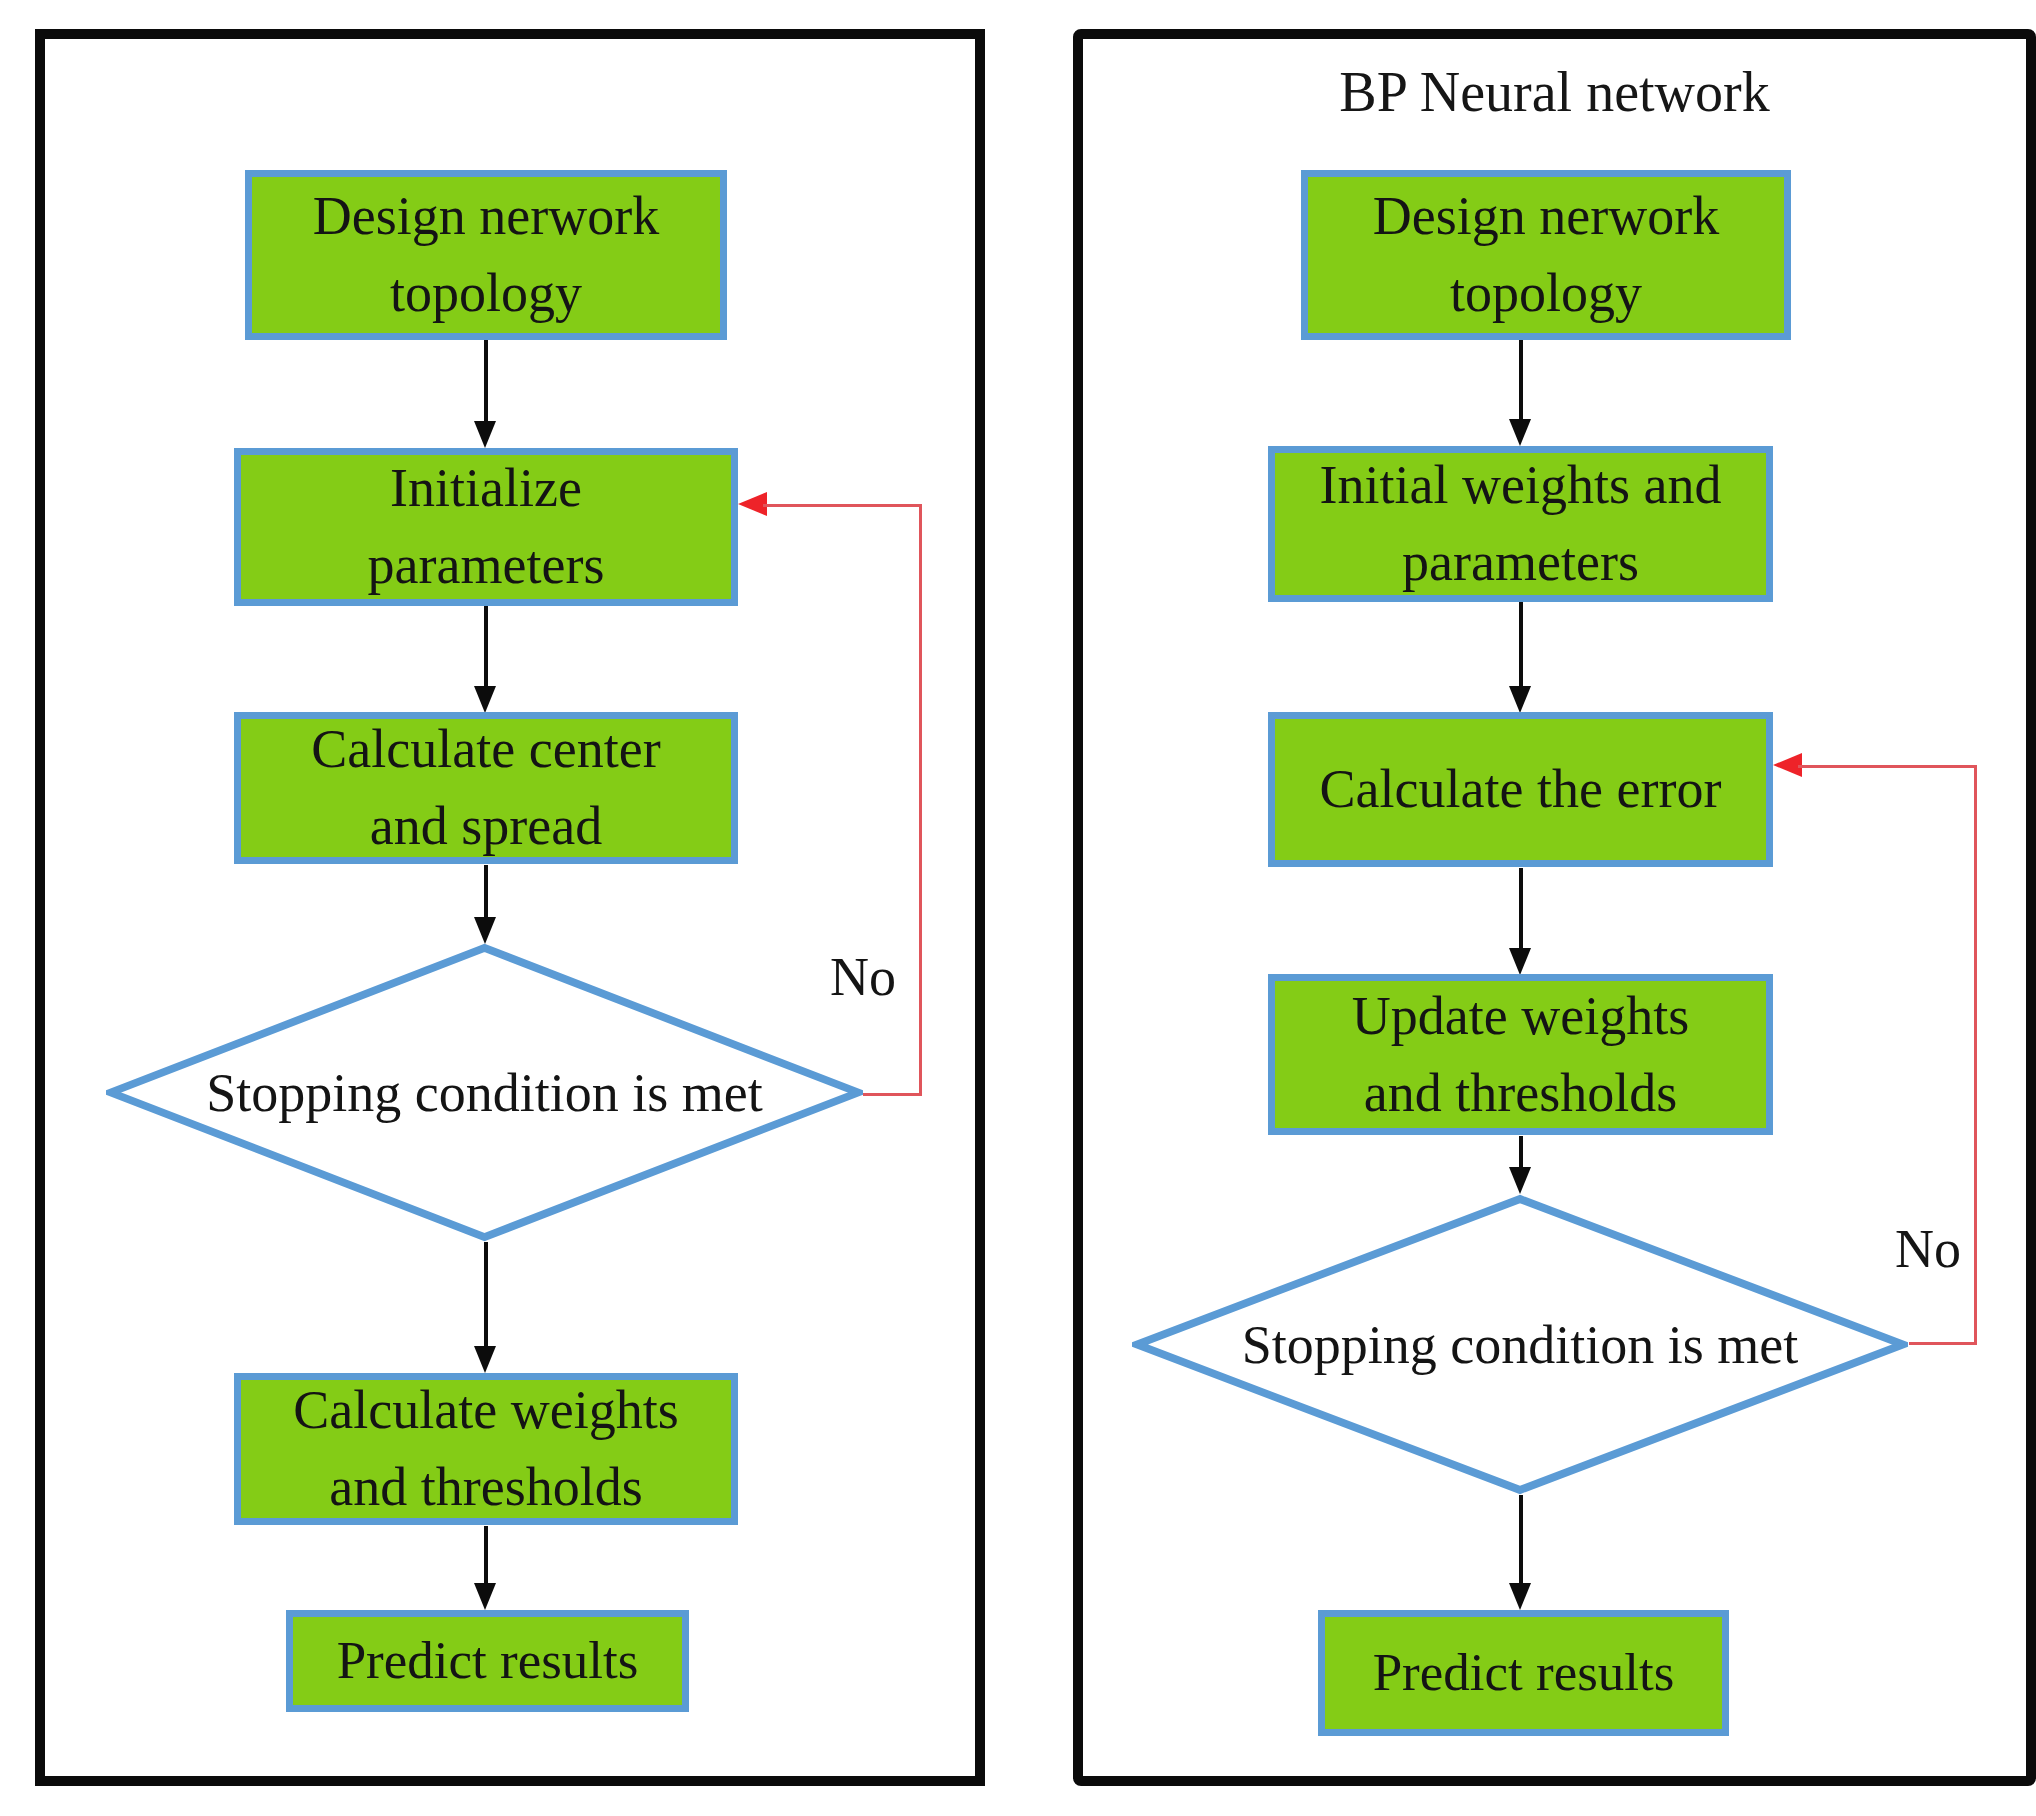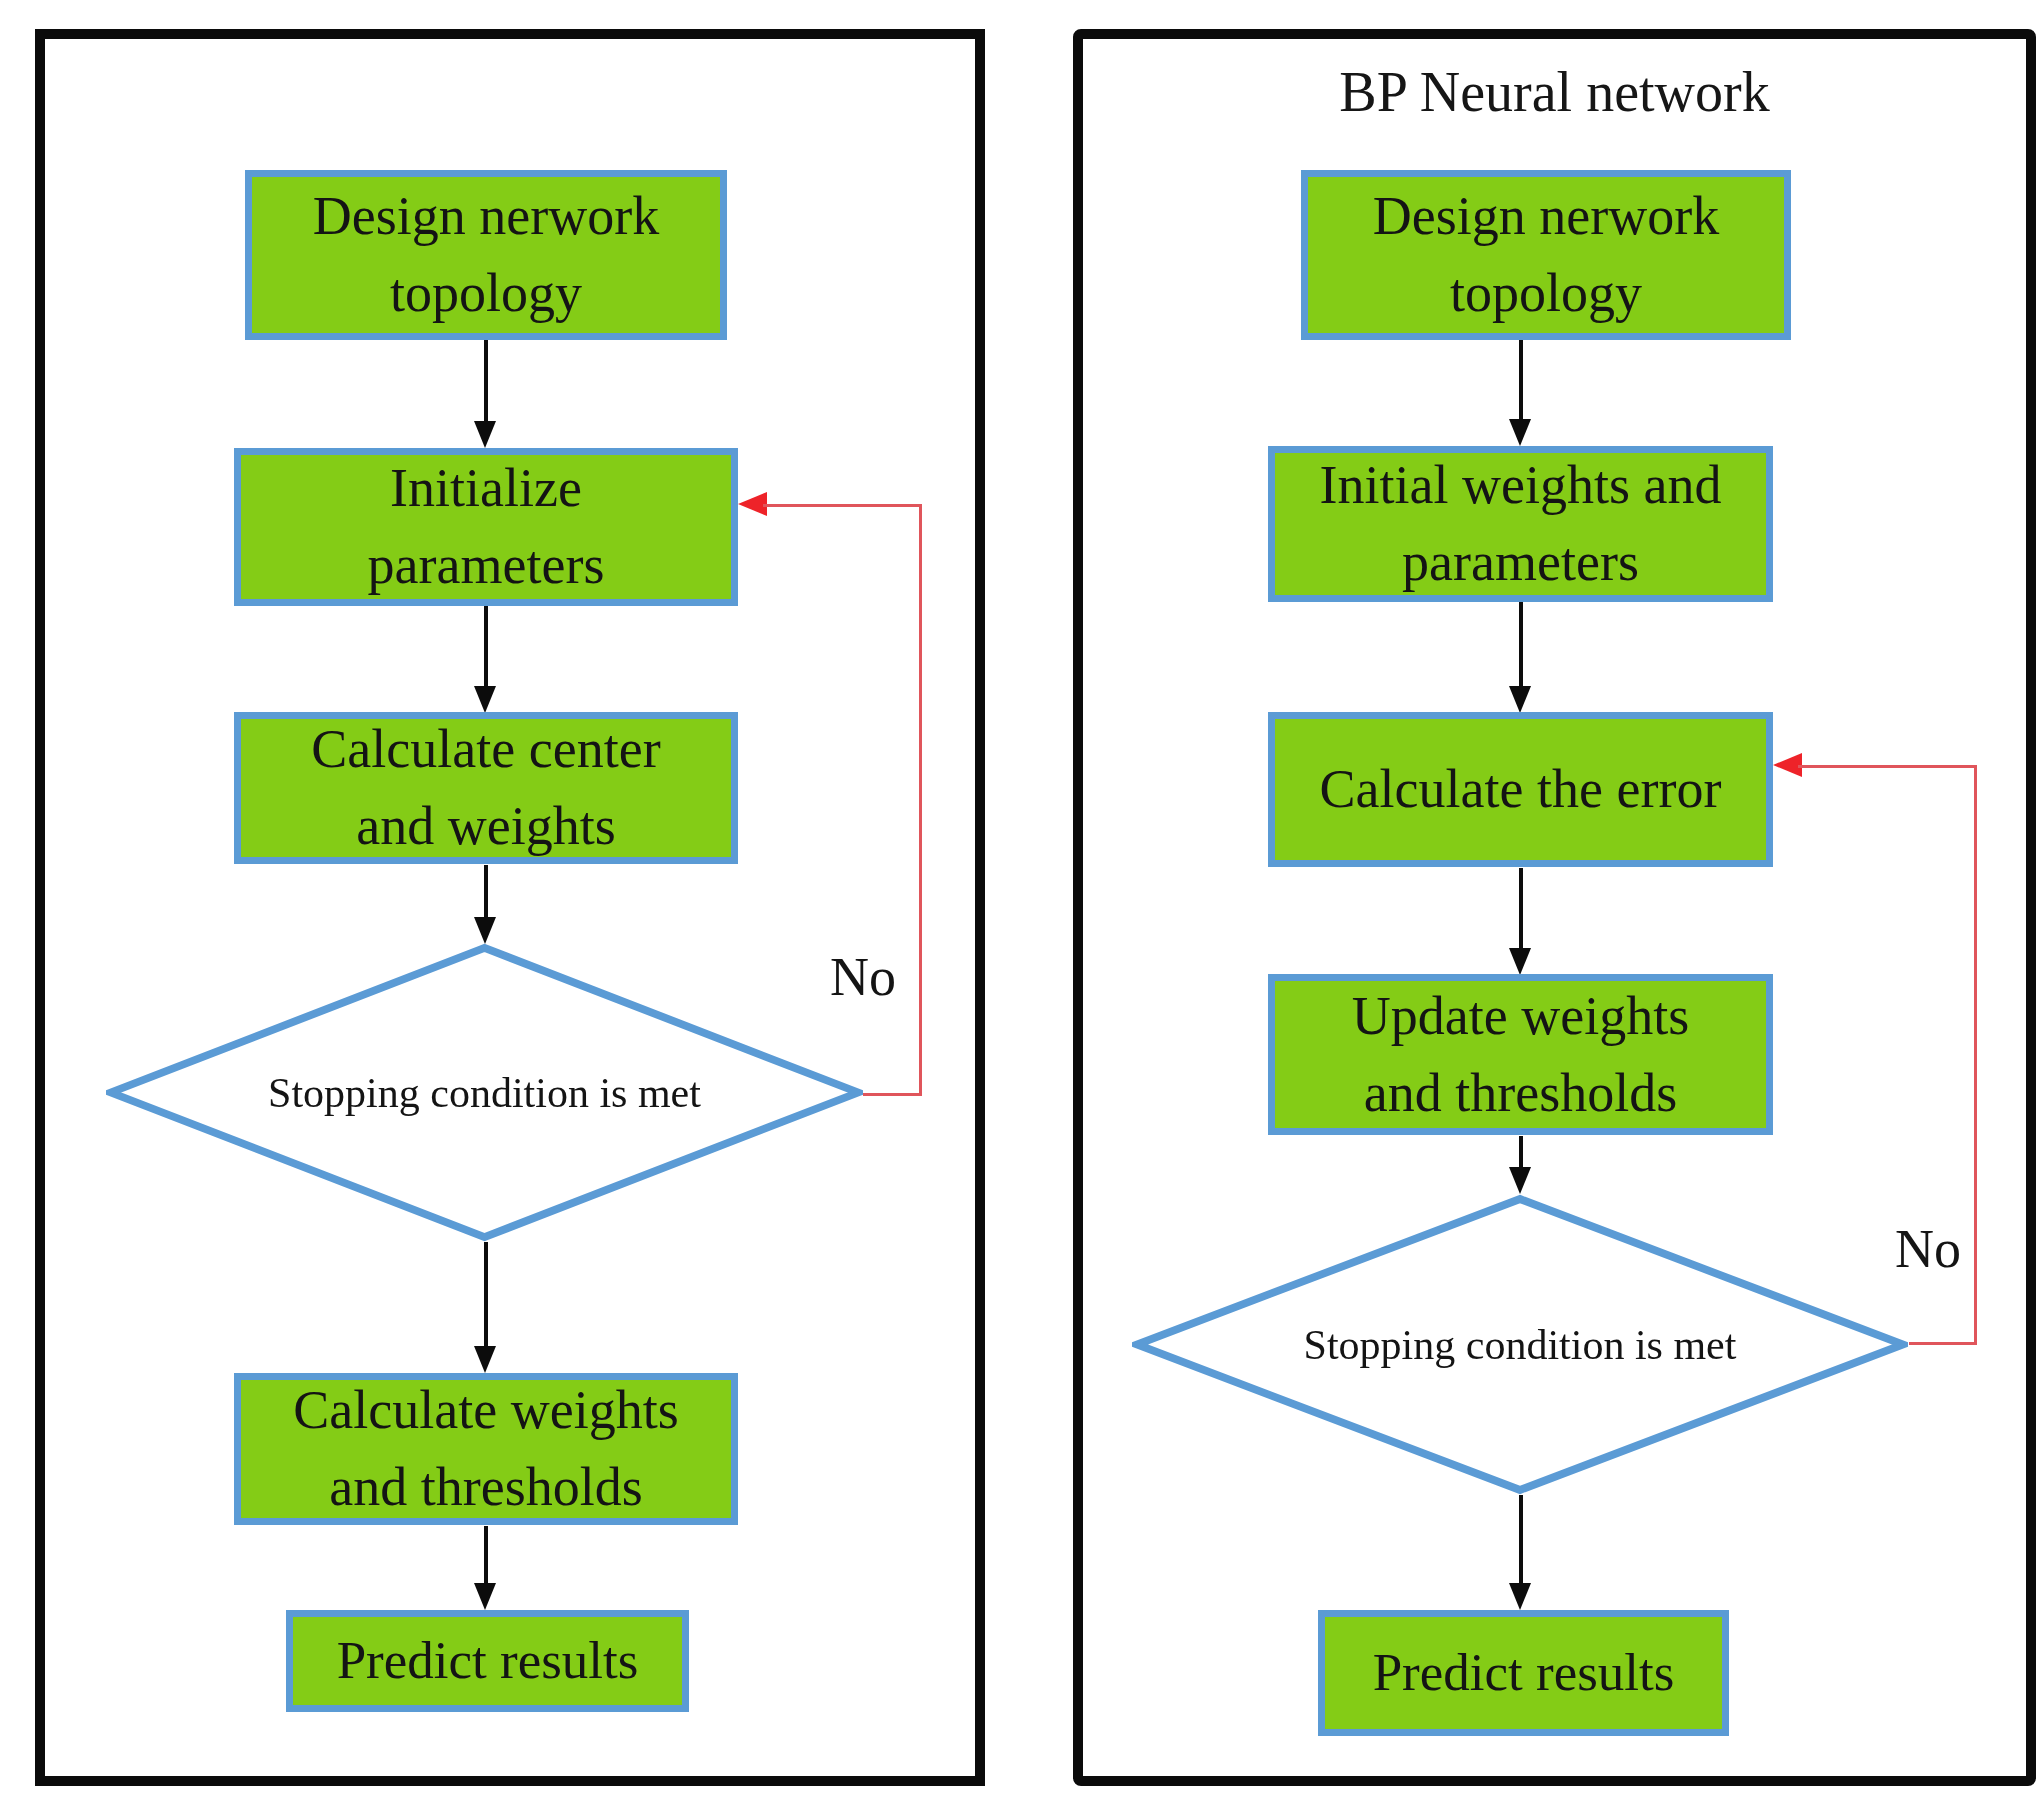--- a/index.html
+++ b/index.html
@@ -27,21 +27,21 @@
   
   .rline{position:absolute;background:#e0555b;}
   .rhead{position:absolute;width:0;height:0;
          border-top:12.6px solid transparent;border-bottom:12.6px solid transparent;
          border-right:29px solid #ee2329;}
 
   .dwrap{position:absolute;}
   .dwrap svg{position:absolute;left:0;top:0;}
   .dlabel{position:absolute;left:0;top:0;width:100%;height:100%;
           display:flex;align-items:center;justify-content:center;text-align:center;
-          font-size:42px;color:#141414;}
+          font-size:54px;color:#141414;}
 
   .nolabel{position:absolute;width:116px;text-align:center;font-size:54px;color:#141414;}
 </style>
 </head>
 <body>
 
 <div id="stage">
 
   <div class="panel" id="left-panel">
 
@@ -55,21 +55,21 @@
 
     <div class="fbox" style="left:189px;top:409px;width:504px;height:158px;">Initialize
 parameters</div>
 
     <div class="arrow" style="left:429px;top:567px;height:107px;">
       <div class="l"></div>
       <div class="h"></div>
     </div>
 
     <div class="fbox" style="left:189px;top:673px;width:504px;height:152px;">Calculate center
-and weights</div>
+and spread</div>
 
     <div class="arrow" style="left:429px;top:826px;height:79px;">
       <div class="l"></div>
       <div class="h"></div>
     </div>
 
     <div class="dwrap" style="left:61px;top:904px;width:757px;height:299px;">
       <svg width="757" height="299" viewBox="0 0 780 308">
         <polygon points="390,5 775,154 390,303 5,154" fill="#ffffff" stroke="#5b9bd5" stroke-width="8" stroke-linejoin="miter"></polygon>
       </svg>

